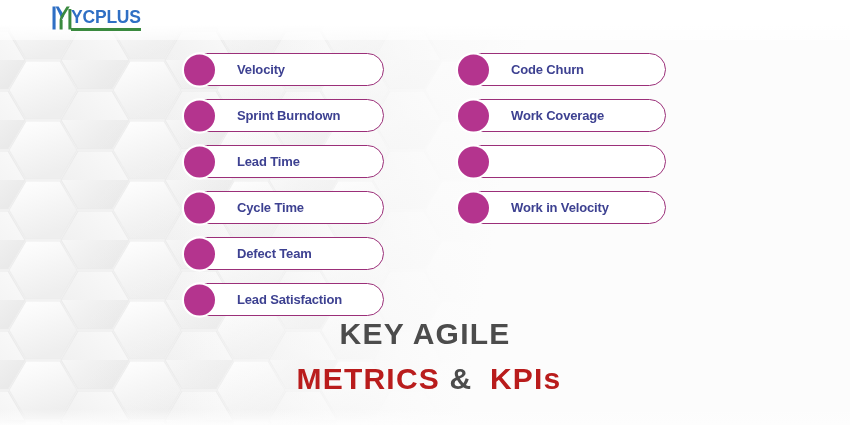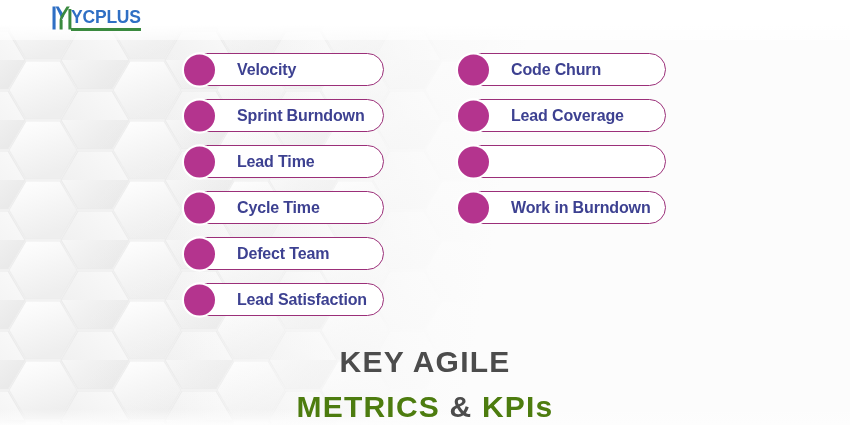--- a/index.html
+++ b/index.html
@@ -133,54 +133,54 @@
     transform: translateY(-50%);
     width: 31px;
     height: 31px;
     border-radius: 50%;
     background: #b4348e;
     box-shadow: 0 0 0 2.2px #ffffff;
   }
 
   .pill .pill-label {
     font-family: "Liberation Sans", sans-serif;
-    font-size: 16px;
+    font-size: 13px;
     font-weight: bold;
     color: #3d4191;
     letter-spacing: -0.15px;
     white-space: nowrap;
     line-height: 1;
   }
 
   
   #heading {
     position: absolute;
     left: 0;
-    top: 344px;
+    top: 316px;
     width: 850px;
     text-align: center;
     z-index: 6;
   }
   #heading .line1 {
     font-family: "Liberation Sans", sans-serif;
     font-size: 30px;
     font-weight: bold;
     letter-spacing: 1.2px;
     color: #4c4c4c;
     line-height: 36px;
   }
   #heading .line2 {
     font-family: "Liberation Sans", sans-serif;
     font-size: 30px;
     font-weight: bold;
     letter-spacing: 1.2px;
     line-height: 36px;
     margin-top: 9px;
   }
-  #heading .line2 .green { color: #4d7c0f; }
+  #heading .line2 .green { color: #b91c1c; margin-left: 8px; }
   #heading .line2 .amp   { color: #4c4c4c; }
 </style>
 </head>
 <body>
 
 <div id="infographic">
 
   <svg class="hex-layer" viewBox="0 0 850 425" preserveAspectRatio="none" xmlns="http://www.w3.org/2000/svg">
     <defs>
       <linearGradient id="hexShadeA" x1="0" y1="0" x2="0.4" y2="1">
@@ -251,28 +251,28 @@
     </div>
   </div>
 
   <div class="column" id="column-right">
     <div class="pill">
       <span class="dot"></span>
       <span class="pill-label">Code Churn</span>
     </div>
     <div class="pill">
       <span class="dot"></span>
-      <span class="pill-label">Lead Coverage</span>
-    </div>
-    <div class="pill">
-      <span class="dot"></span>
-    </div>
-    <div class="pill">
-      <span class="dot"></span>
-      <span class="pill-label">Work in Burndown</span>
+      <span class="pill-label">Work Coverage</span>
+    </div>
+    <div class="pill">
+      <span class="dot"></span>
+    </div>
+    <div class="pill">
+      <span class="dot"></span>
+      <span class="pill-label">Work in Velocity</span>
     </div>
   </div>
 
   <div id="heading">
     <div class="line1">KEY AGILE</div>
     <div class="line2">
       <span class="green">METRICS</span>
       <span class="amp">&amp;</span>
       <span class="green">KPIs</span>
     </div>

